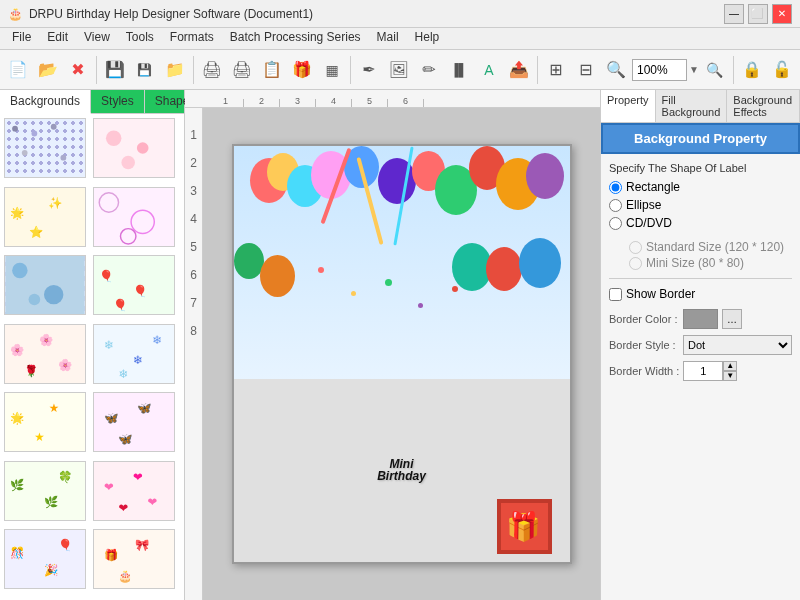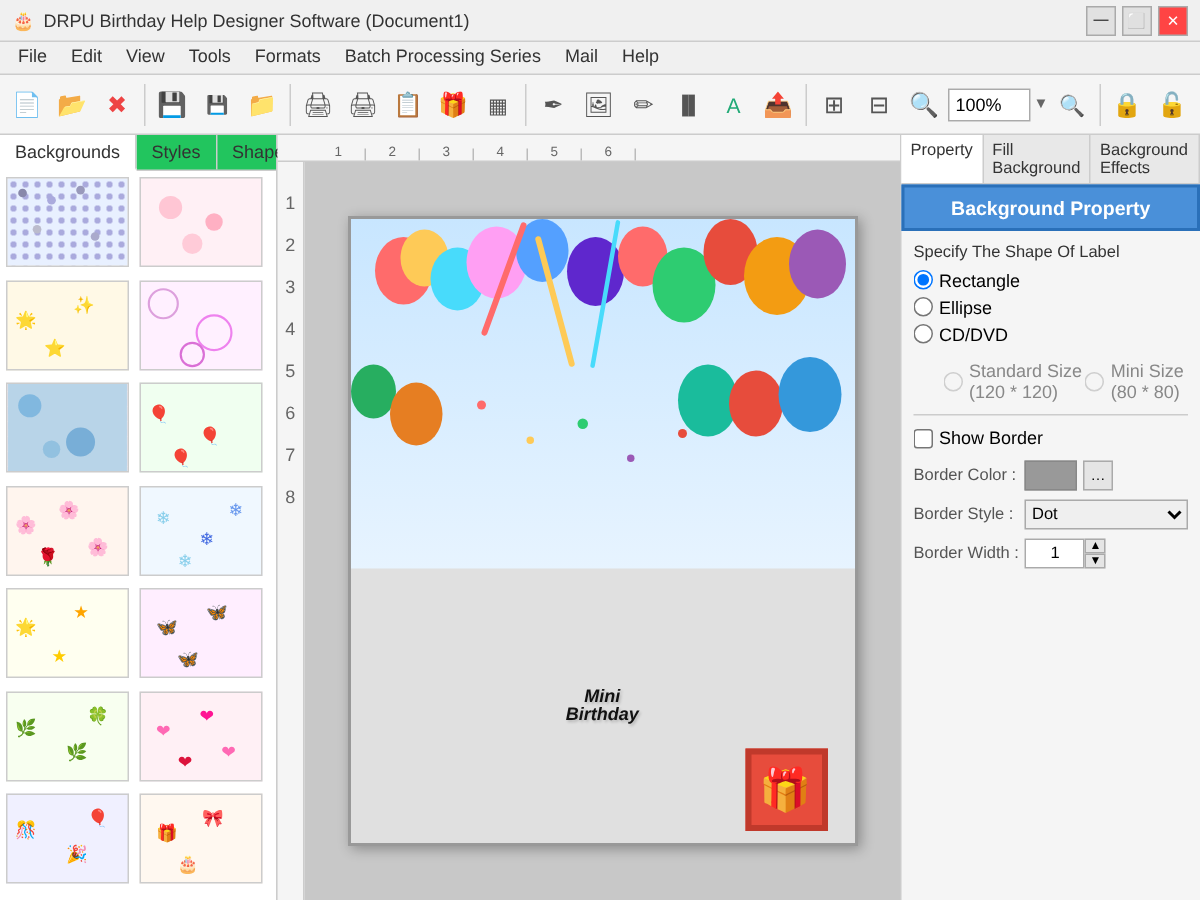--- a/index.html
+++ b/index.html
@@ -45,23 +45,23 @@
 
     
     #right-panel { width: 200px; border-left: 1px solid #ccc; background: #f5f5f5; display: flex; flex-direction: column; }
     #prop-header { background: #4a90d9; color: white; text-align: center; padding: 6px; font-size: 13px; font-weight: bold; border: 2px solid #2a70b9; }
     #prop-tabs { display: flex; border-bottom: 1px solid #ccc; background: #e8e8e8; }
     .prop-tab { padding: 4px 6px; cursor: pointer; border-right: 1px solid #ccc; font-size: 11px; color: #333; }
     .prop-tab.active { background: #fff; }
     #prop-body { padding: 8px; flex: 1; overflow-y: auto; }
     .prop-section-title { font-size: 11px; color: #333; margin-bottom: 6px; }
     .radio-group { display: flex; flex-direction: column; gap: 4px; margin-bottom: 10px; }
-    .radio-item { display: flex; align-items: flex-start; gap: 4px; cursor: pointer; }
+    .radio-item { display: flex; align-items: flex-end; gap: 4px; cursor: pointer; }
     .radio-item input[type=radio] { cursor: pointer; }
-    .cd-options { margin-left: 20px; display: flex; gap: 2px; }
+    .cd-options { margin-left: 20px; display: flex; flex-direction: column; gap: 2px; }
     .cd-opt { display: flex; align-items: center; gap: 4px; color: #888; }
     .cd-opt input { cursor: pointer; }
     .prop-divider { border-top: 1px solid #ccc; margin: 8px 0; }
     .checkbox-row { display: flex; align-items: center; gap: 4px; margin-bottom: 8px; }
     .prop-row { display: flex; align-items: center; margin-bottom: 6px; gap: 4px; }
     .prop-label { min-width: 70px; color: #555; font-size: 11px; }
     .color-swatch { width: 35px; height: 20px; background: #999; border: 1px solid #888; cursor: pointer; }
     .color-btn { width: 20px; height: 20px; border: 1px solid #aaa; background: #e5e5e5; cursor: pointer; display: flex; align-items: center; justify-content: center; font-size: 10px; }
     .style-select { flex: 1; height: 20px; border: 1px solid #aaa; font-size: 11px; }
     .spinner-wrap { display: flex; align-items: center; gap: 0; }

